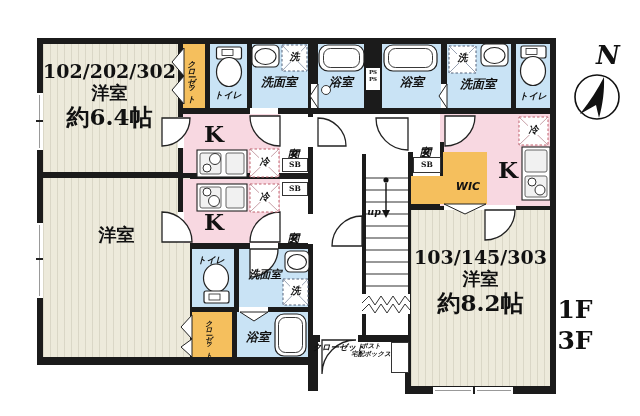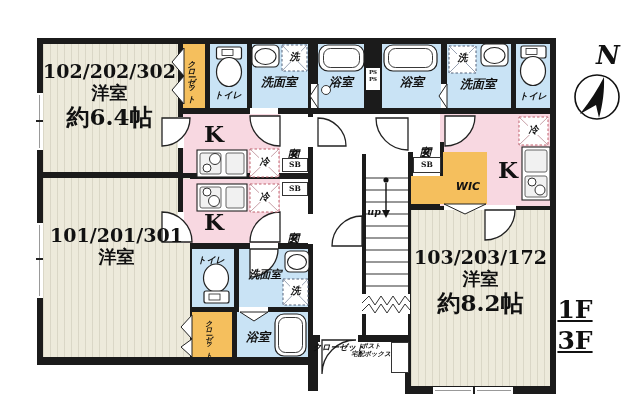--- a/index.html
+++ b/index.html
@@ -21,21 +21,21 @@
   .unitname{position:absolute;text-align:center;color:#111;
             font-family:"DejaVu Serif","Liberation Serif",serif;font-weight:bold;}
   .unitname .l1{font-size:19px;line-height:22px;}
   .unitname .l2{font-size:18px;line-height:22px;}
   .unitname .l3{font-size:23px;line-height:26px;}
   .sb{position:absolute;background:#fff;border:1px solid #333;color:#111;
       font-family:"DejaVu Serif","Liberation Serif",serif;font-weight:bold;
       font-size:7.5px;text-align:center;line-height:12px;}
   .tag{background:#fff;padding:0 1px;}
   svg{position:absolute;left:0;top:0;}
-  .floors div{font-size:25px;line-height:31px;text-align:center;text-decoration:underline;}
+  .floors div{font-size:25px;line-height:31px;text-align:center;}
 </style>
 </head>
 <body>
 
 <div id="plan">
 
   <div class="wall" style="left:37px;top:38px;width:276px;height:327px;"></div>
   <div class="wall" style="left:313px;top:38px;width:243px;height:76px;"></div>
   <div class="wall" style="left:405px;top:108px;width:151px;height:286px;"></div>
   <div class="wall" style="left:308px;top:108px;width:107px;height:234px;"></div>
@@ -247,25 +247,24 @@
       <path d="M 604 77 C 598 89 590 101 580 114 L 596 105 L 599 118 C 603 104 604.5 90 604 77 Z" fill="#111"></path>
     </g>
   </svg>
 
   <div class="unitname" style="left:42px;top:60px;width:135px;">
     <div class="l1">102/202/302</div>
     <div class="l2">洋室</div>
     <div class="l3">約6.4帖</div>
   </div>
   <div class="unitname" style="left:43px;top:224px;width:147px;">
-    <div class="l1">101/201/301</div>
     <div class="l2">洋室</div>
   </div>
   <div class="unitname" style="left:411px;top:246px;width:139px;">
-    <div class="l1">103/203/172</div>
+    <div class="l1">103/145/303</div>
     <div class="l2">洋室</div>
     <div class="l3">約8.2帖</div>
   </div>
 
   <div class="lbl serif" style="left:200px;top:122px;width:28px;font-size:23px;">K</div>
   <div class="lbl serif" style="left:200px;top:210px;width:28px;font-size:23px;">K</div>
   <div class="lbl serif" style="left:494px;top:158px;width:28px;font-size:23px;">K</div>
 
   <div class="lbl jp" style="left:210px;top:91px;width:36px;font-size:9px;">トイレ</div>
   <div class="lbl jp" style="left:194px;top:256px;width:34px;font-size:9px;">トイレ</div>

